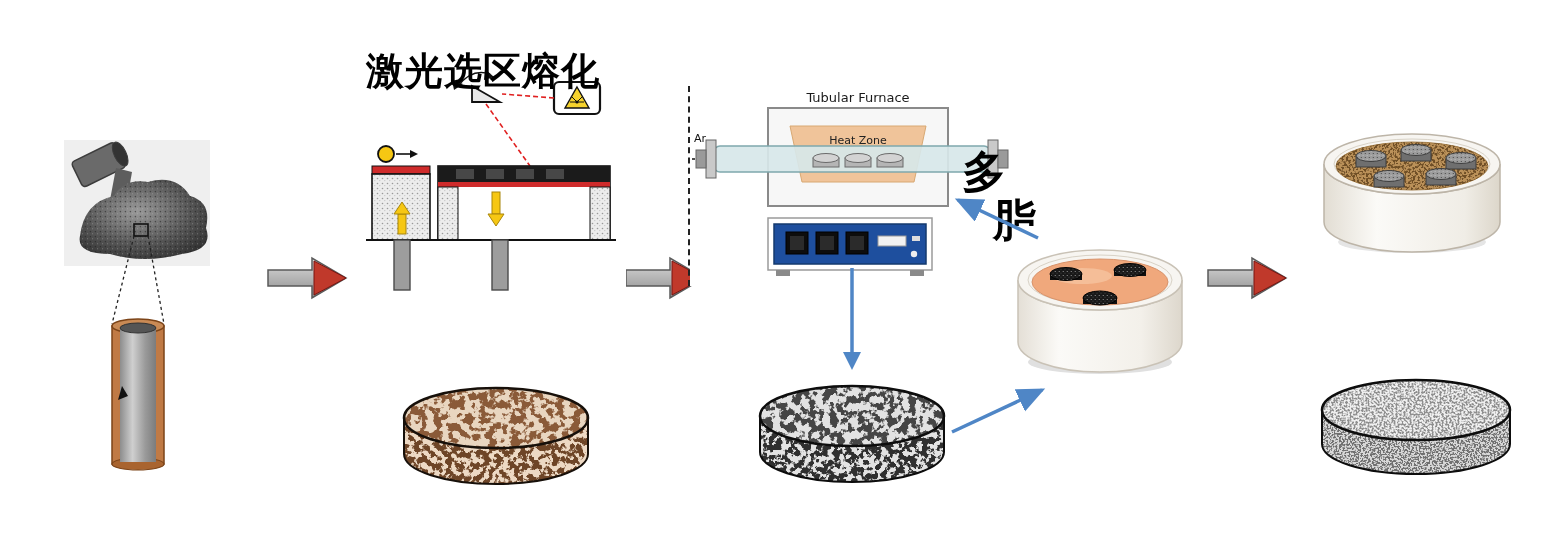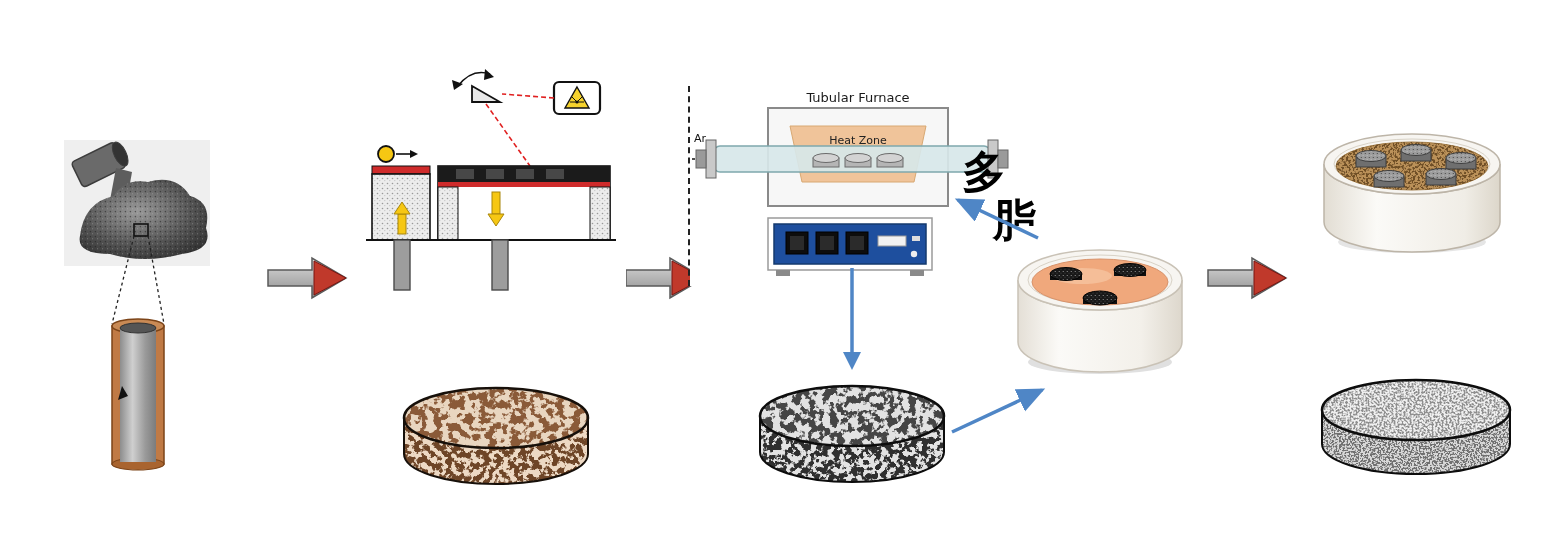--- a/index.html
+++ b/index.html
@@ -93,20 +93,21 @@
     <defs>
         <linearGradient id="a3" x1="0" y1="0" x2="0" y2="1">
       <stop offset="0%" stop-color="#dedede"></stop>
           <stop offset="100%" stop-color="#8c8c8c"></stop>
         </linearGradient>
       </defs>
     <polygon points="2,16 46,16 46,4 80,24 46,44 46,32 2,32" fill="url(#a3)" stroke="#5a5a5a" stroke-width="1.5"></polygon>
     <polygon points="48,7 80,24 48,41" stroke="#7a1410" stroke-width="1" fill="#c0392b"></polygon>
   </svg>
 
+  <div class="abs cjk-label slm-label" style="left:366px;top:52px;">激光选区熔化</div>
 
   <div class="abs" style="left:356px;top:62px;z-index:2">
     <svg width="270" height="232" viewBox="0 0 270 232">
       <defs>
         <pattern id="slm-spk" width="5" height="5" patternUnits="userSpaceOnUse">
           <rect width="5" height="5" fill="#ececec"></rect>
           <circle cx="1.5" cy="1.5" r="0.8" fill="#9a9a9a"></circle>
           <circle cx="3.8" cy="3.6" r="0.6" fill="#bdbdbd"></circle>
         </pattern>
       </defs>

